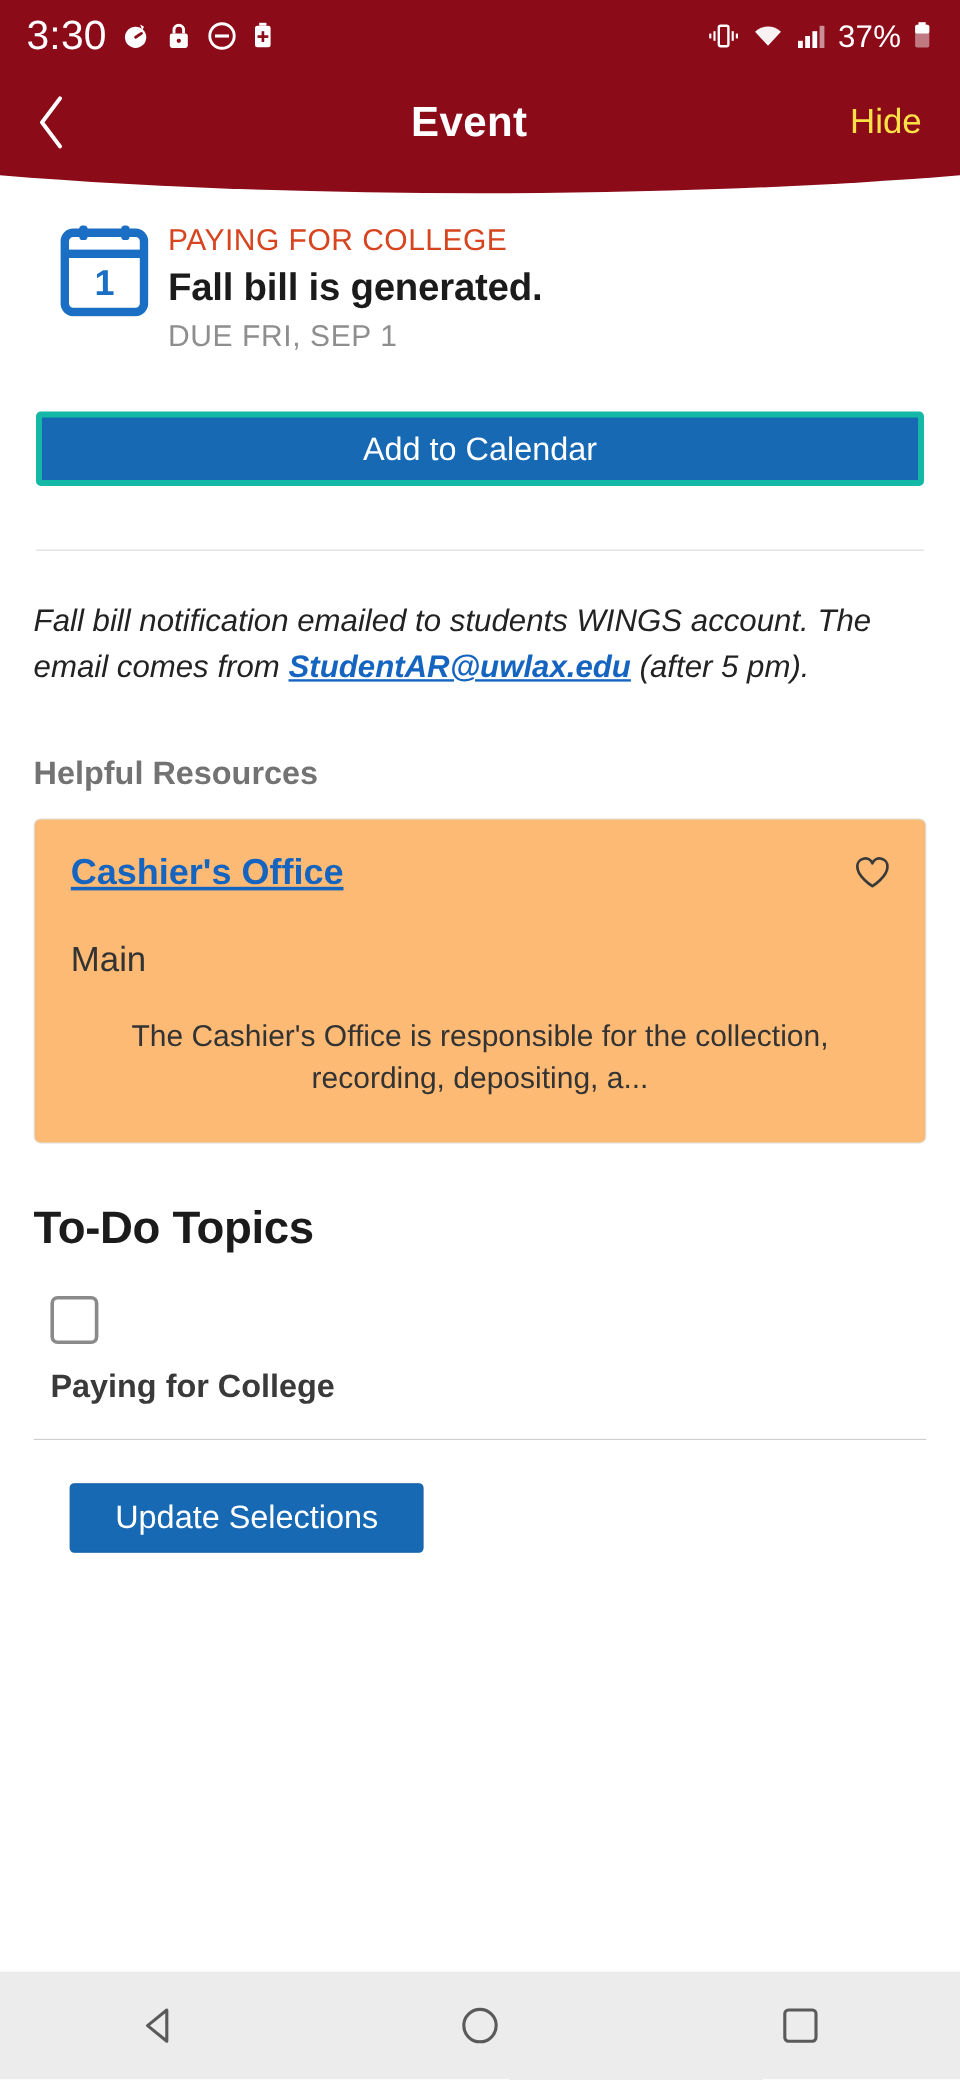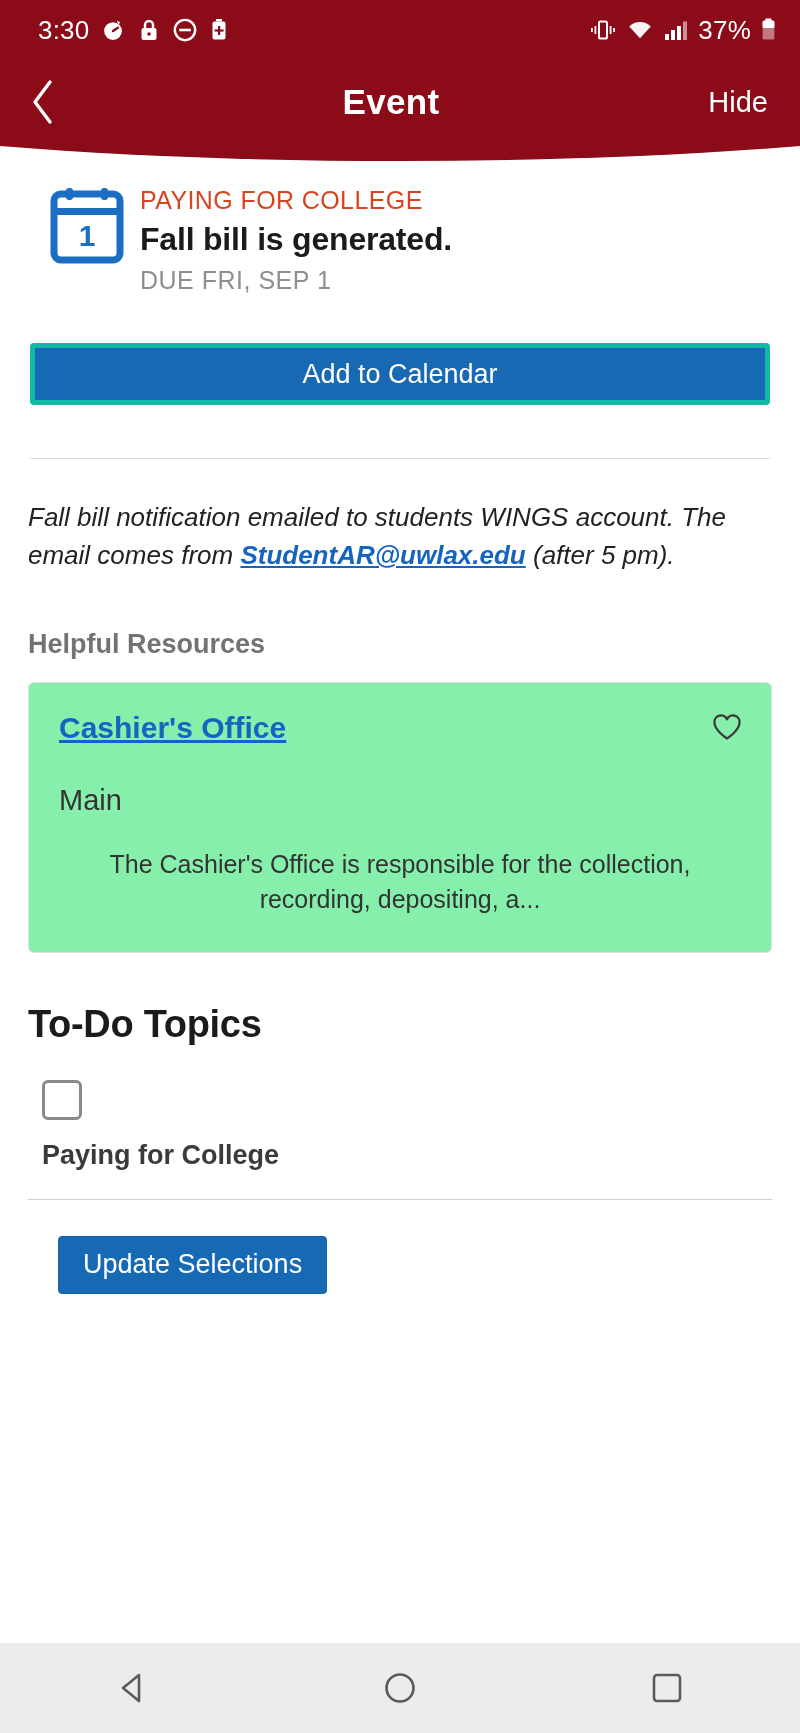--- a/index.html
+++ b/index.html
@@ -23,21 +23,21 @@
     height: 60px;
     background: #8c0b19;
     color: #ffffff;
     display: flex;
     align-items: center;
     padding: 0 22px;
     flex: 0 0 auto;
   }
   .sb-left { display: flex; align-items: center; gap: 11px; }
   .sb-right { margin-left: auto; display: flex; align-items: center; gap: 9px; }
-  .sb-time { font-size: 26px; letter-spacing: .2px; margin-left: 16px; }
+  .sb-time { font-size: 34px; letter-spacing: .2px; }
   .sb-pct { font-size: 26px; letter-spacing: .2px; }
   .sb-ico { display: inline-flex; align-items: center; }
 
   
   .appbar {
     height: 84px;
     background: #8c0b19;
     color: #fff;
     display: flex;
     align-items: center;
@@ -55,21 +55,21 @@
   }
   .back-btn {
     width: 86px; height: 84px;
     display: flex; align-items: center; justify-content: center;
     z-index: 2;
   }
   .hide-btn {
     margin-left: auto;
     padding: 0 32px;
     font-size: 29px;
-    color: #ffffff;
+    color: #fde047;
     z-index: 2;
   }
   .appbar-curve {
     position: absolute;
     left: 0; right: 0; bottom: -22px;
     height: 26px;
     z-index: 1;
     pointer-events: none;
   }
 
@@ -148,21 +148,21 @@
     font-weight: 700;
     color: #737373;
   }
 
   .res-card {
     margin-top: 22px;
     border: 1px solid #dedede;
     border-radius: 6px;
     padding: 28px 30px 34px 30px;
     position: relative;
-    background: #86efac;
+    background: #fdba74;
   }
   .res-link {
     font-size: 30px;
     font-weight: 700;
     color: #1565c0;
     text-decoration: underline;
     display: inline-block;
   }
   .res-sub {
     margin-top: 39px;
@@ -213,21 +213,21 @@
     background: #cfcfcf;
     margin: 28px 0 0 0;
   }
 
   .update-btn {
     margin: 36px 0 0 30px;
     display: inline-flex;
     align-items: center;
     justify-content: center;
     height: 58px;
-    padding: 0 24px;
+    padding: 0 37px;
     background: #1769b4;
     border: 1px solid #1462a9;
     border-radius: 4px;
     color: #fff;
     font-size: 27px;
   }
 
   
   .navbar {
     flex: 0 0 auto;

